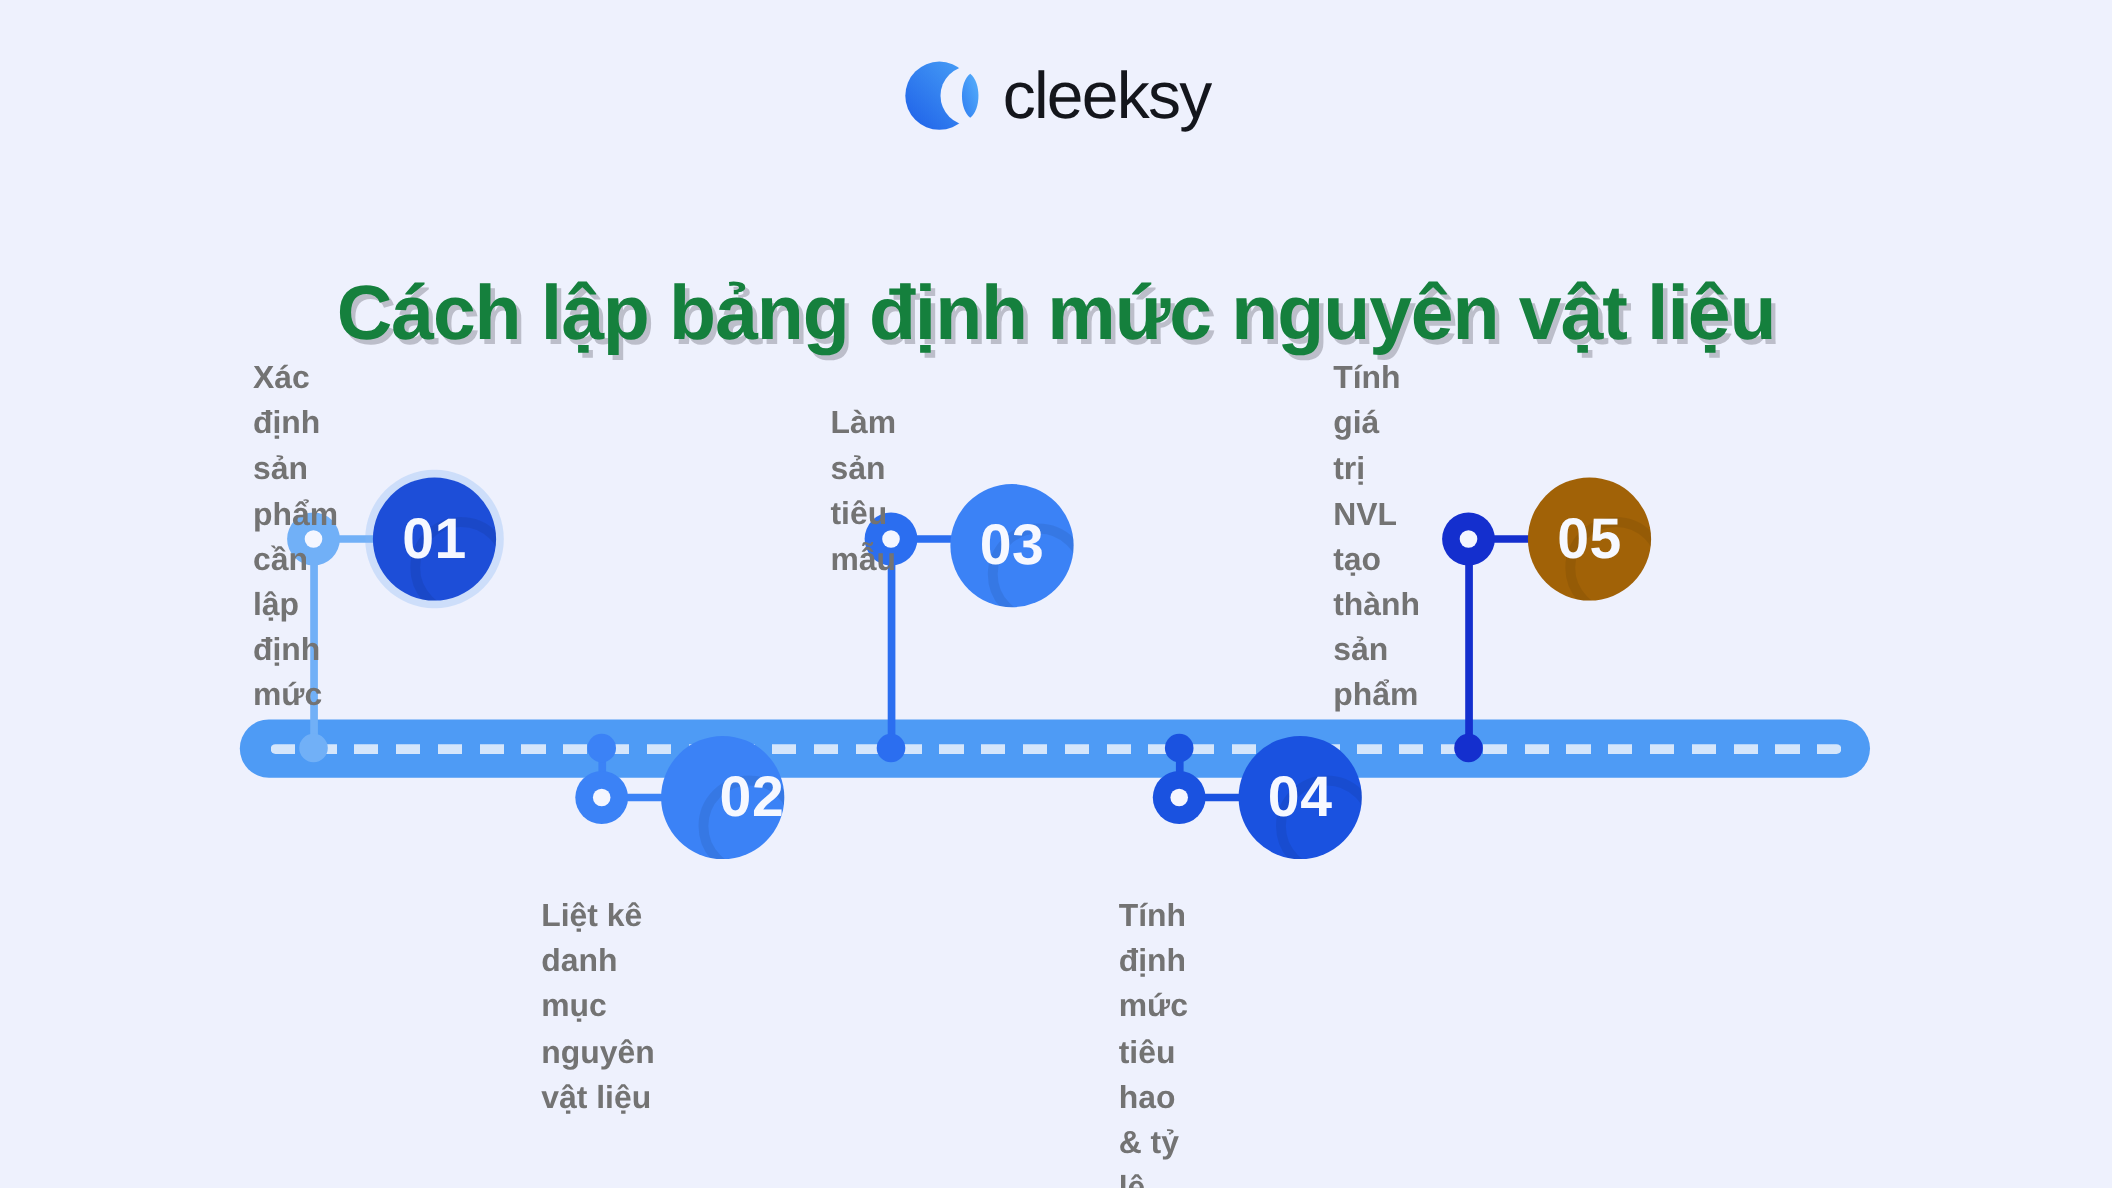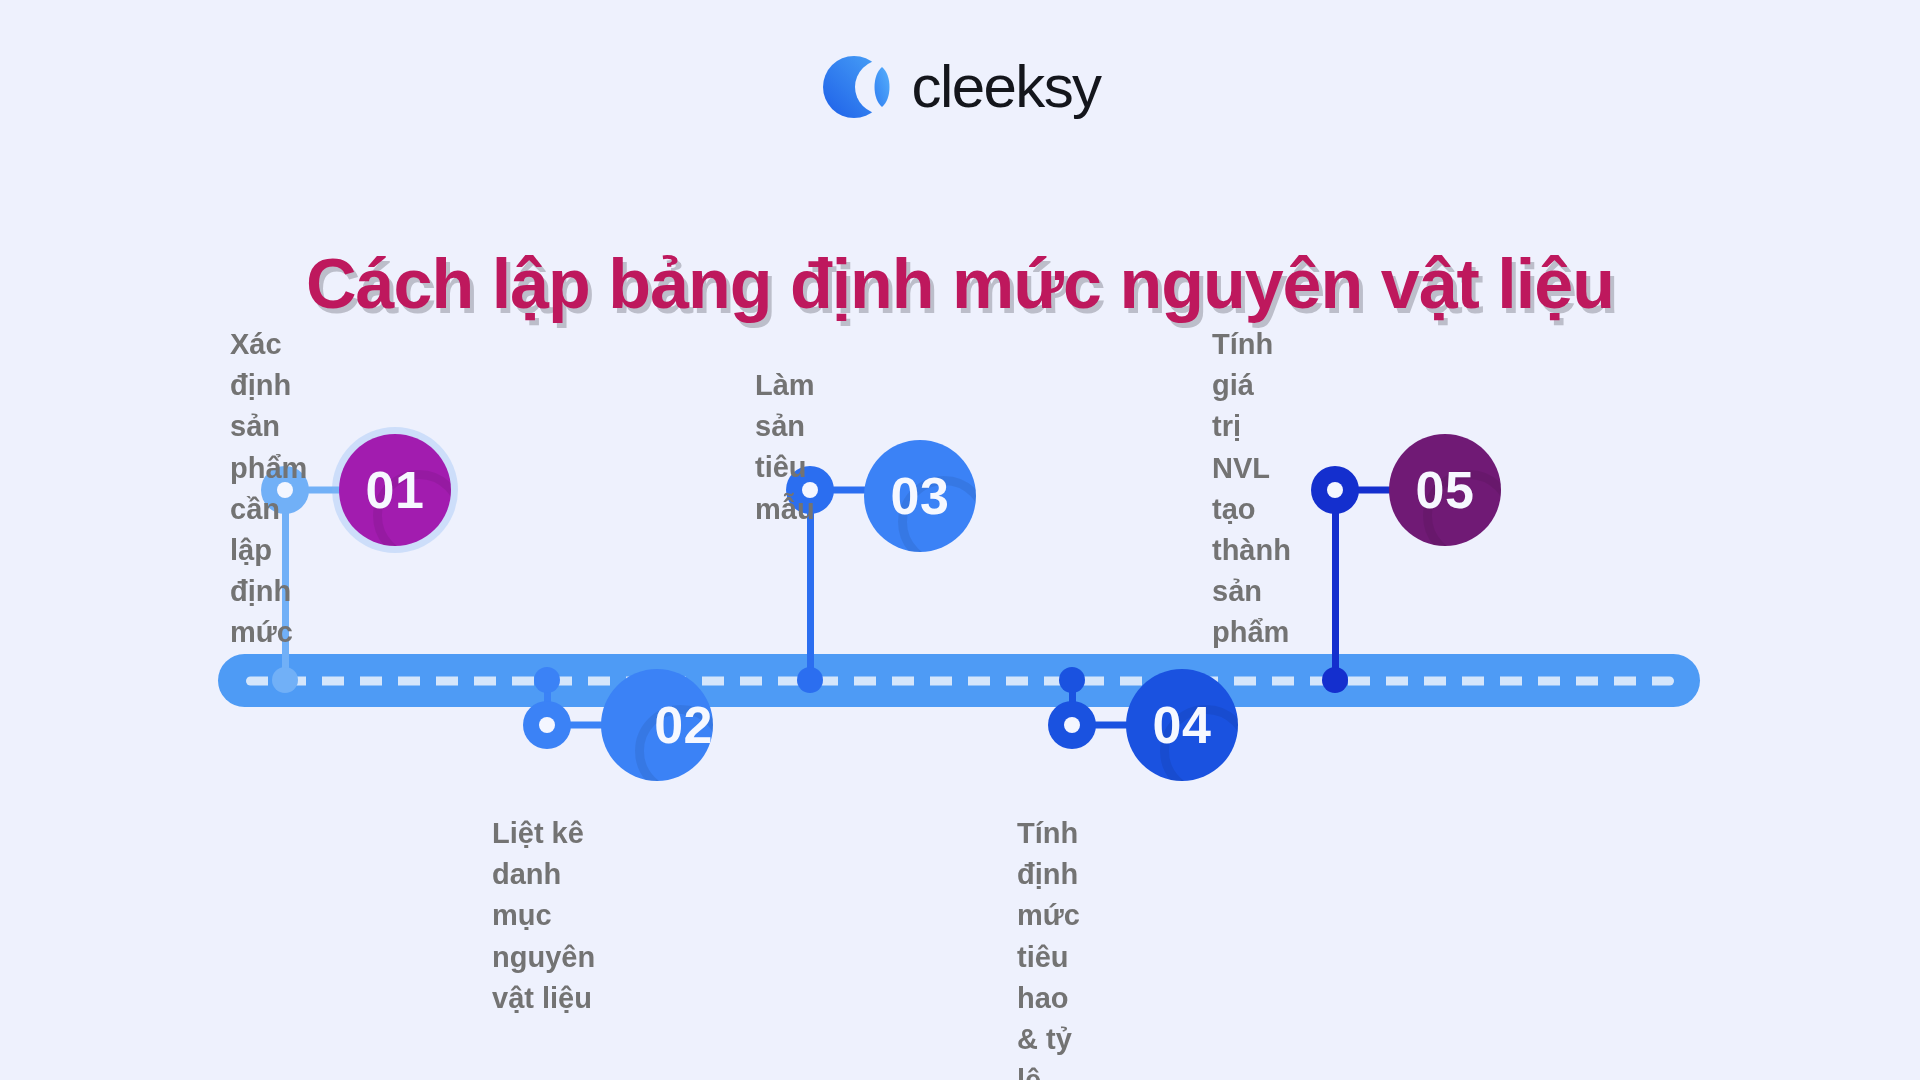--- a/index.html
+++ b/index.html
@@ -49,21 +49,21 @@
   
   .page-title {
     position: absolute;
     left: 0;
     top: 198px;
     width: 1920px;
     text-align: center;
     font-size: 70px;
     font-weight: 800;
     letter-spacing: -1px;
-    color: #be185d;
+    color: #15803d;
     text-shadow: 4px 5px 0 rgba(120,120,130,0.42);
     line-height: 1.12;
     white-space: nowrap;
   }
 
   
   .timeline-bar {
     position: absolute;
     left: 218px;
     top: 654px;
@@ -222,21 +222,21 @@
 
   <div id="steps-layer">
       <div class="step">
         <div class="stem" style="left: 281.5px; top: 490px; height: 190px; background: rgb(113, 176, 247);"></div>
         <div class="rail-dot" style="left: 285px; top: 680px; background: rgb(113, 176, 247);"></div>
         <div class="link" style="left: 305px; top: 490px; width: 40px; background: rgb(113, 176, 247);"></div>
         <div class="bubble-glow" style="left: 395px; top: 490px; width: 126px; height: 126px; background: rgba(130, 178, 246, 0.3);"></div>
         <div class="ring" style="left: 285px; top: 490px; background: rgb(113, 176, 247);">
           <div class="ring-core"></div>
         </div>
-        <div class="bubble" style="left: 395px; top: 490px; width: 112px; height: 112px; background: #a21caf;">
+        <div class="bubble" style="left: 395px; top: 490px; width: 112px; height: 112px; background: #1d4ed8;">
           <div class="bubble-arc"></div>
           <span class="bubble-num">01</span>
         </div>
         <div class="step-label" style="left: 230px; top: 324px;">Xác định sản phẩm
 cần lập định mức</div>
       </div>
       <div class="step">
         <div class="stem" style="left: 543.5px; top: 680px; height: 45px; background: rgb(59, 130, 246);"></div>
         <div class="rail-dot" style="left: 547px; top: 680px; background: rgb(59, 130, 246);"></div>
         <div class="link" style="left: 567px; top: 725px; width: 40px; background: rgb(59, 130, 246);"></div>
@@ -277,21 +277,21 @@
         <div class="step-label" style="left: 1017px; top: 813px;">Tính định mức tiêu
 hao &amp; tỷ lệ hao hụt</div>
       </div>
       <div class="step">
         <div class="stem" style="left: 1331.5px; top: 490px; height: 190px; background: rgb(20, 47, 206);"></div>
         <div class="rail-dot" style="left: 1335px; top: 680px; background: rgb(20, 47, 206);"></div>
         <div class="link" style="left: 1355px; top: 490px; width: 40px; background: rgb(20, 47, 206);"></div>
         <div class="ring" style="left: 1335px; top: 490px; background: rgb(20, 47, 206);">
           <div class="ring-core"></div>
         </div>
-        <div class="bubble" style="left: 1445px; top: 490px; width: 112px; height: 112px; background: #701a75;">
+        <div class="bubble" style="left: 1445px; top: 490px; width: 112px; height: 112px; background: #a16207;">
           <div class="bubble-arc"></div>
           <span class="bubble-num">05</span>
         </div>
         <div class="step-label" style="left: 1212px; top: 324px;">Tính giá trị NVL
 tạo thành sản phẩm</div>
       </div>
     </div>
 
 </div>
 

